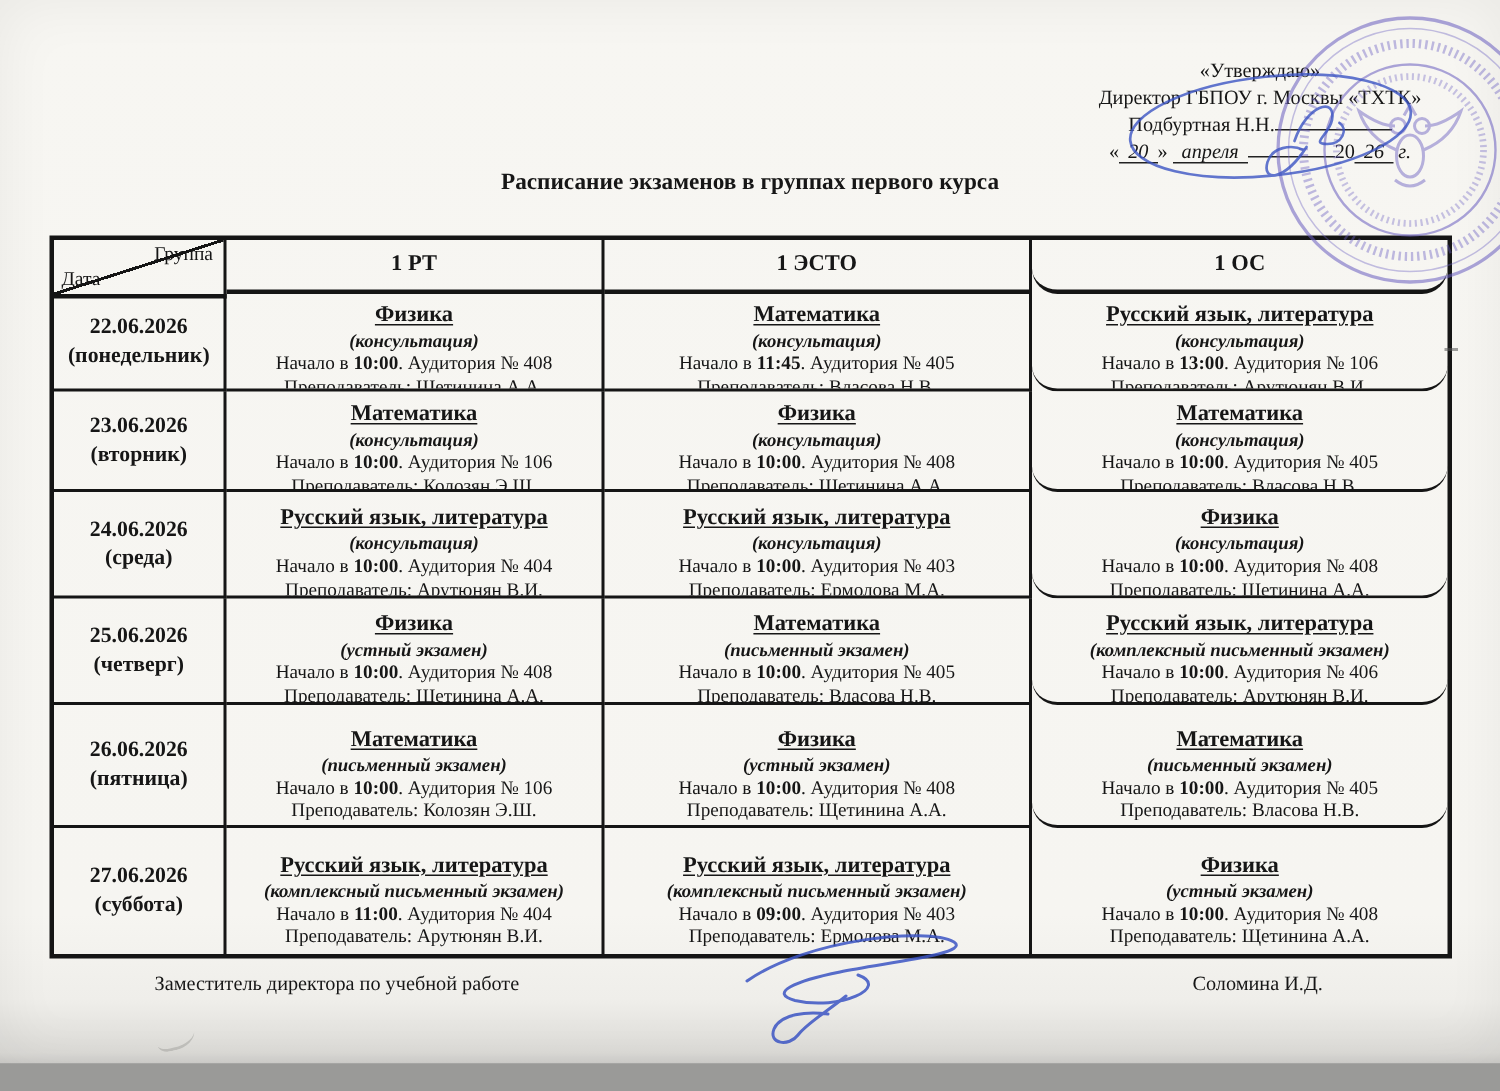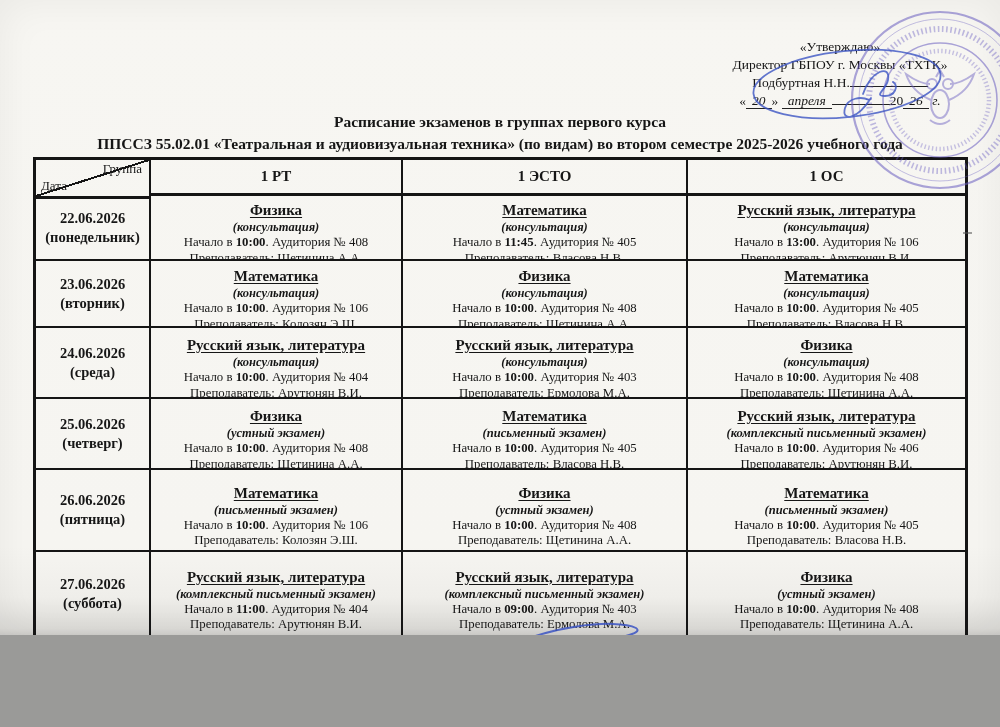--- a/index.html
+++ b/index.html
@@ -1,18 +1,18 @@
 <!DOCTYPE html>
 <html><head>
 <meta charset="utf-8">
 <style>
   html,body{margin:0;padding:0;}
   body{background:#9a9a98;font-family:"Liberation Serif","DejaVu Serif",serif;}
   .page{
-    position:relative;width:1000px;height:635px;overflow:hidden;
+    position:relative;width:1000px;height:709px;overflow:hidden;
     background:linear-gradient(180deg,#f7f6f2 0%,#f6f5f1 86%,#efeeea 94%,#dddcd8 99%,#cfcecb 100%);
     box-shadow:inset 0 0 40px rgba(0,0,0,.06);
     color:#161616;
   }
   
   .approval{position:absolute;left:660px;top:38px;width:360px;text-align:center;
     font-size:13.5px;line-height:18px;}
   .approval .sig-line{display:inline-block;width:78px;border-bottom:1px solid #222;height:12px;}
   .fill{font-style:italic;border-bottom:1px solid #222;padding:0 6px;}
   .blankline{display:inline-block;width:58px;border-bottom:1px solid #222;height:12px;}
@@ -25,21 +25,21 @@
     position:absolute;left:33px;top:157px;width:929px;
     display:grid;
     grid-template-columns:115px 252px 285px 277px;
     grid-template-rows:36px 65px 67px 71px 71px 82px 84px;
     border:3px solid #151515;background:transparent;
   }
   .trow{display:contents;}
   .cell{border-right:2px solid #151515;border-bottom:2px solid #151515;
     display:flex;flex-direction:column;align-items:center;justify-content:center;
     box-sizing:border-box;padding:14px 4px;text-align:center;overflow:hidden;}
-  .cell.last{border-right:none;}
+  .cell.last{border-right:none;border-radius:17px;}
   .trow:last-child .cell{border-bottom:none;}
   .hcell{border-bottom-width:3px;font-weight:bold;font-size:15px;}
   .corner-cell{position:relative;display:block;padding:18px;
     background:linear-gradient(to bottom right,transparent calc(50% - 1px),#151515 calc(50% - 1px),#151515 calc(50% + 1px),transparent calc(50% + 1px));
     font-weight:normal;font-size:13px;}
   .corner-group{position:absolute;top:1px;right:7px;}
   .corner-date{position:absolute;bottom:2px;left:5px;}
   .date-cell{font-weight:bold;font-size:14.5px;line-height:19px;}
   .subject{font-weight:bold;font-size:15px;line-height:19px;text-decoration:underline;text-underline-offset:2px;margin-top:12px;}
   .kind{font-weight:bold;font-style:italic;font-size:12.5px;line-height:15px;}
@@ -64,21 +64,20 @@
     <div><span>Подбуртная Н.Н.</span><span class="sig-line"></span></div>
     <div class="date-line">
       <span>«</span><span class="fill">20</span><span>»</span>
       <span class="fill">апреля</span><span class="blankline"></span><span>20</span><span class="fill">26</span>
       <span class="suffix">г.</span>
     </div>
   </div>
 
   <div class="doc-title">
     <div>Расписание экзаменов в группах первого курса</div>
-    <div>ППССЗ 55.02.01 «Театральная и аудиовизуальная  техника» (по видам) во втором семестре 2025-2026 учебного года</div>
   </div>
 
   <div class="schedule-table" id="table-rows">
     <div class="cell hcell corner-cell">
       <span class="corner-group">Группа</span>
       <span class="corner-date">Дата</span>
     </div>
     <div class="cell hcell">1 РТ</div>
     <div class="cell hcell">1 ЭСТО</div>
     <div class="cell hcell last">1 ОС</div>

